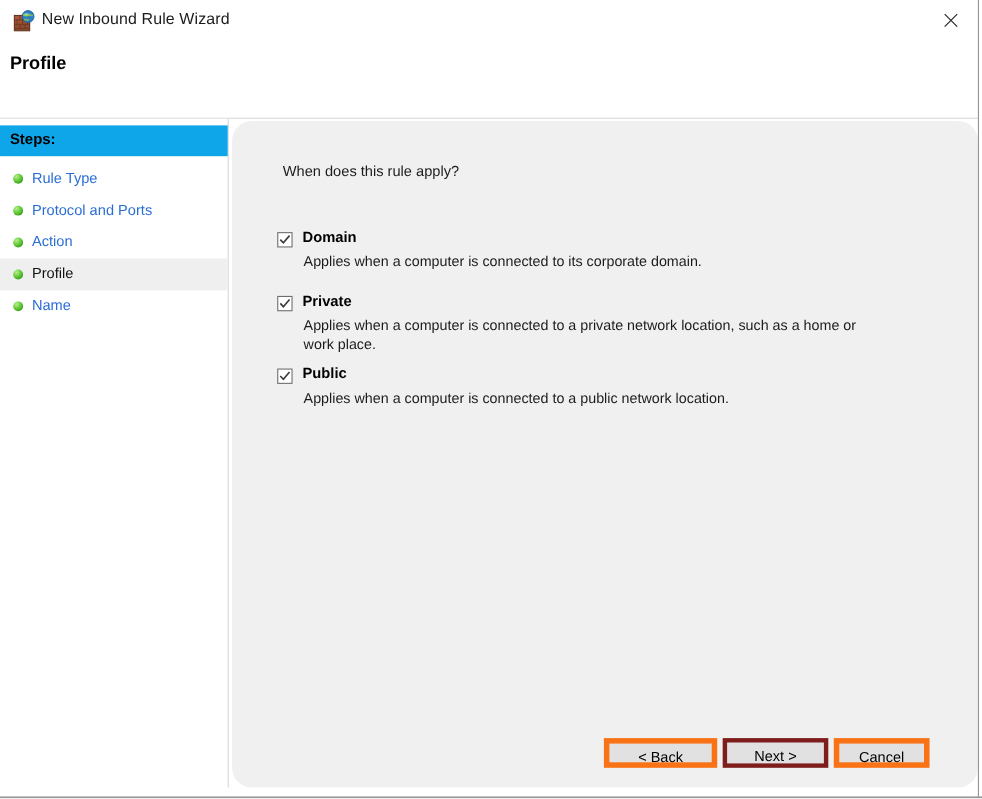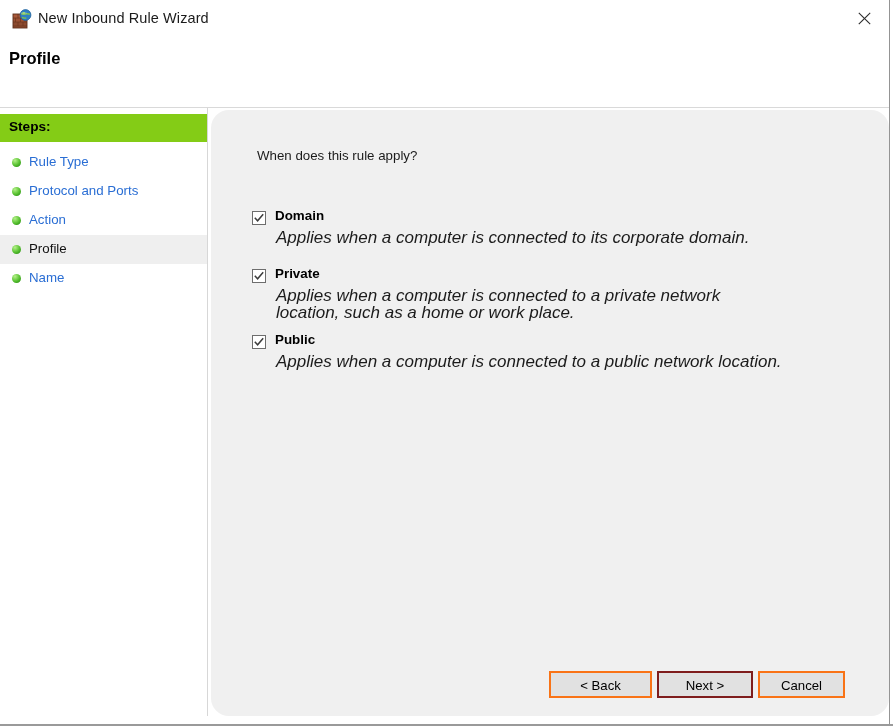--- a/index.html
+++ b/index.html
@@ -88,21 +88,21 @@
     background: #ffffff;
     border-right: 1px solid #d7d7d7;
     box-sizing: border-box;
     overflow: hidden;
   }
   #steps-header {
     position: absolute;
     left: 0; top: 6px;
     width: 207px;
     height: 28px;
-    background: #84cc16;
+    background: #0ea5e9;
     padding-left: 17px;
   }
   #steps-header span {
     position: absolute;
     left: 9px; top: 5px;
     font-size: 13.6px;
     font-weight: bold;
     color: #000000;
   }
   .step-row {
@@ -158,44 +158,43 @@
     left: 23px; top: -2px;
     font-size: 13.4px;
     font-weight: bold;
     color: #000000;
     white-space: nowrap;
   }
   .opt-desc {
     position: absolute;
     left: 24px; top: 19px;
     width: 512px;
-    font-size: 17px;
+    font-size: 13px;
     line-height: 17px;
     color: #1b1b1b;
-    font-style: italic;
   }
 
   
   .wiz-button {
     position: absolute;
     top: 671px;
     height: 27px;
     background: #e1e1e1;
-    border: 2px solid #f97316;
+    border: 5px solid #f97316;
     box-sizing: border-box;
     font-family: "Liberation Sans", sans-serif;
     font-size: 13.2px;
     color: #000000;
     text-align: center;
     line-height: 25px;
     cursor: default;
     padding: 0;
   }
   .wiz-button.default {
-    border: 2px solid #7f1d1d;
+    border: 4px solid #7f1d1d;
   }
   .wiz-button.default .btn-inner { line-height: 23px; }
 
   #btn-back   { left: 549px; width: 103px; }
   #btn-next   { left: 657px; width: 96px;  }
   #btn-cancel { left: 758px; width: 87px; }
 
   
   #edge-right {
     position: absolute;

